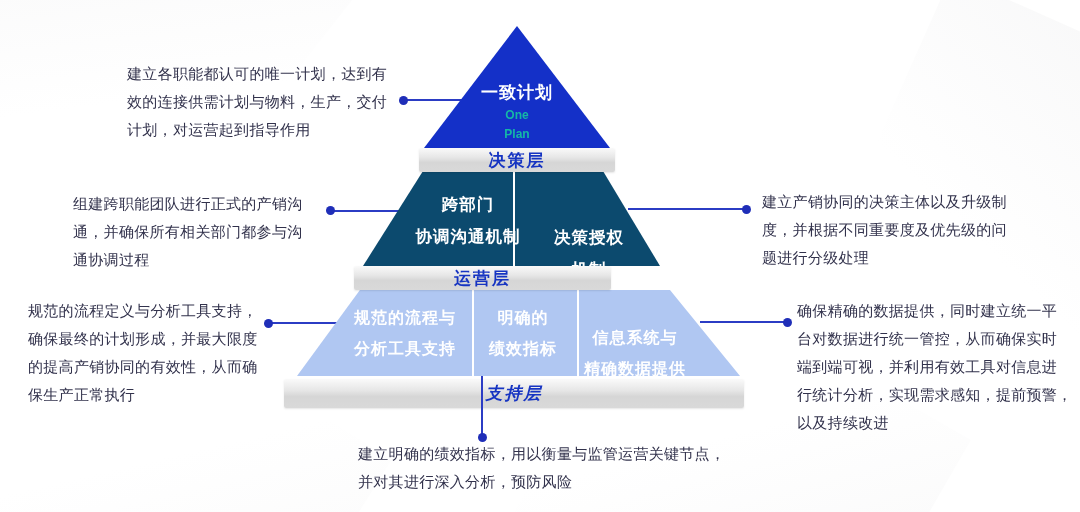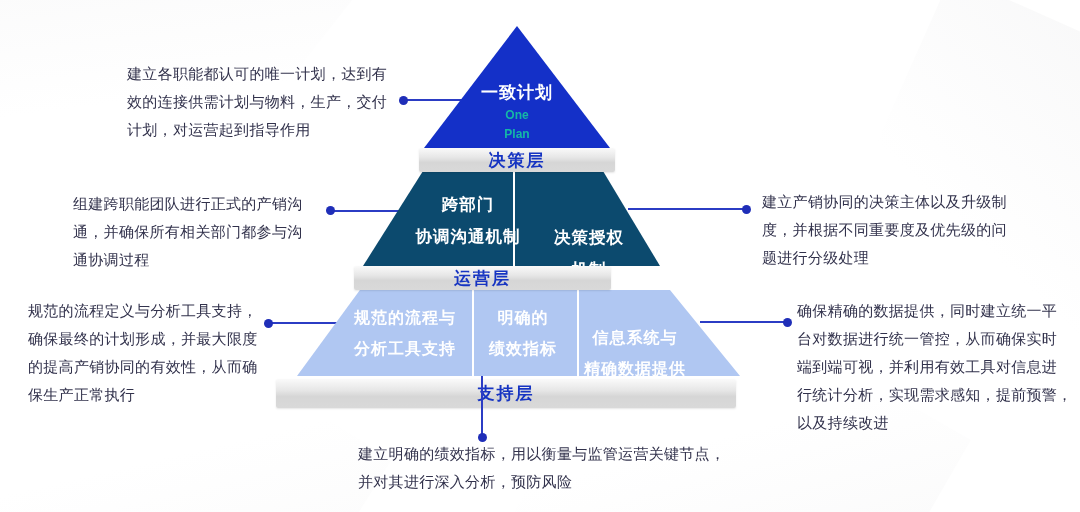--- a/index.html
+++ b/index.html
@@ -75,21 +75,21 @@
     position:absolute;
     background:linear-gradient(180deg,#fafafa 0%,#e6e6e6 40%,#d6d6d6 60%,#d9d9d9 100%);
     border-radius:2px;
     box-shadow:0 1px 2px rgba(0,0,0,.10);
     display:flex;align-items:center;justify-content:center;
     color:#1634c2;font-weight:bold;font-size:17px;letter-spacing:2px;
     z-index:4;
   }
   .band-1{left:419px;top:148px;width:196px;height:24px;}
   .band-2{left:354px;top:266px;width:257px;height:24px;}
-  .band-3{left:276px;top:379px;width:460px;height:29px;}
+  .band-3{left:284px;top:379px;width:460px;height:29px;font-style:italic;}
 
   .trap{position:absolute;z-index:3;}
   .trap-mid{
     left:363px;top:171px;width:297px;height:95px;
     background:#0c4a6e;
     clip-path:polygon(20.2% 0,80.8% 0,100% 100%,0 100%);
   }
   .trap-bot{
     left:297px;top:290px;width:443px;height:86px;
     background:#b0c7f2;

